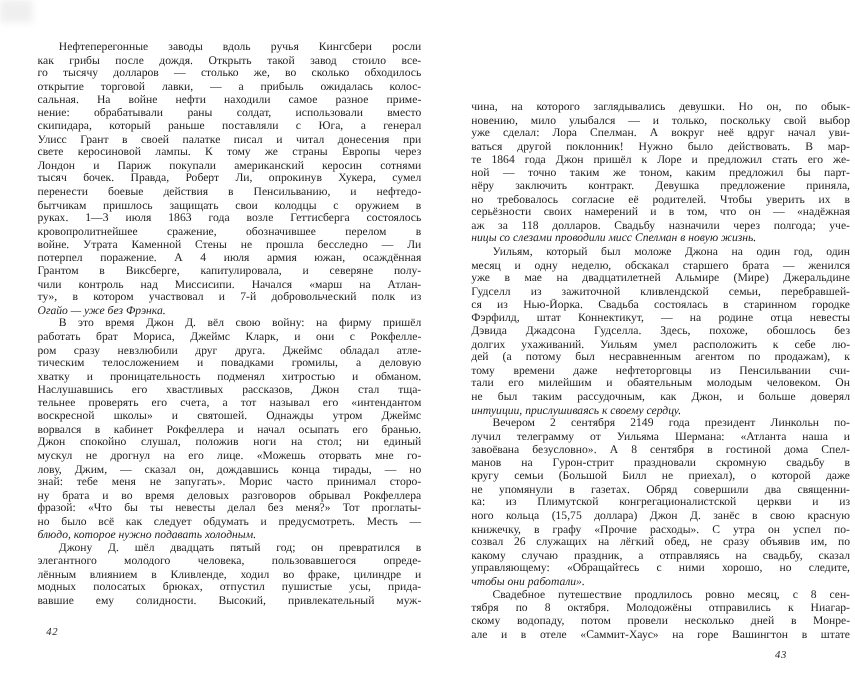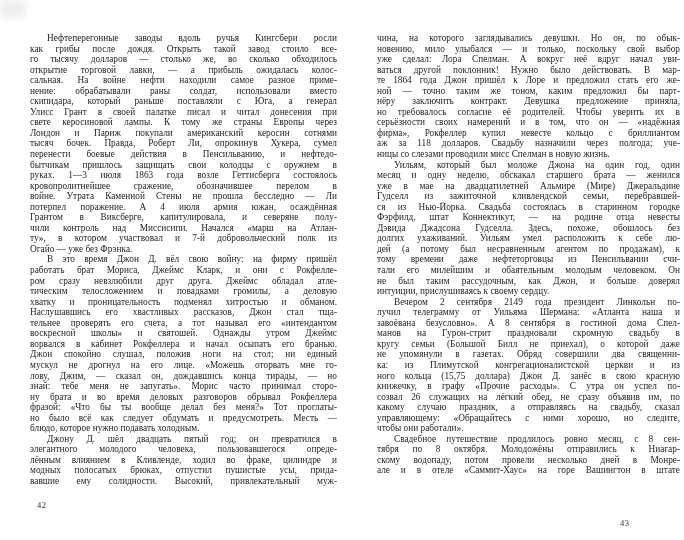--- a/index.html
+++ b/index.html
@@ -22,37 +22,38 @@
     width: 26px; height: 18px;
     background: #efefef;
     filter: blur(3px);
   }
   .text-col {
     position: absolute;
     top: 33px;
     font-size: 9.3px;
   }
   .text-col.left  { left: 30px;  width: 307px; }
-  .text-col.right { left: 377px; width: 303px; }
+  .text-col.right { left: 377px; width: 303px; margin-top: 48px; }
   .para { margin: 0; padding: 0; }
   .ln {
     height: 10.55px;
     line-height: 10.55px;
     overflow: hidden;
     text-align: justify;
     text-align-last: justify;
     white-space: normal;
   }
-  .ln.endline { text-align-last: left; }
+  .ln.endline { text-align-last: left; font-style: italic; }
   .ln.ind { text-indent: 17px; }
   .pagenum {
     position: absolute;
     font-size: 8.5px;
     color: #2e2e2e;
     letter-spacing: 0.5px;
+    font-style: italic;
   }
   .pagenum.left  { left: 37px;  top: 500px; }
   .pagenum.right { left: 620px; top: 504px; margin-top: 14px; }
 </style>
 </head>
 <body>
 
 <div class="spread">
   <div class="scan-smudge"></div>
 
@@ -89,21 +90,21 @@
           <div class="ln">хватку и проницательность подменял хитростью и обманом.</div>
           <div class="ln">Наслушавшись его хвастливых рассказов, Джон стал тща-</div>
           <div class="ln">тельнее проверять его счета, а тот называл его «интендантом</div>
           <div class="ln">воскресной школы» и святошей. Однажды утром Джеймс</div>
           <div class="ln">ворвался в кабинет Рокфеллера и начал осыпать его бранью.</div>
           <div class="ln">Джон спокойно слушал, положив ноги на стол; ни единый</div>
           <div class="ln">мускул не дрогнул на его лице. «Можешь оторвать мне го-</div>
           <div class="ln">лову, Джим, — сказал он, дождавшись конца тирады, — но</div>
           <div class="ln">знай: тебе меня не запугать». Морис часто принимал сторо-</div>
           <div class="ln">ну брата и во время деловых разговоров обрывал Рокфеллера</div>
-          <div class="ln">фразой: «Что бы ты вообще делал без меня?» Тот проглаты-</div>
+          <div class="ln">фразой: «Что бы ты невесты делал без меня?» Тот проглаты-</div>
           <div class="ln">но было всё как следует обдумать и предусмотреть. Месть —</div>
           <div class="ln endline">блюдо, которое нужно подавать холодным.</div>
         </div>
         <div class="para">
           <div class="ln ind">Джону Д. шёл двадцать пятый год; он превратился в</div>
           <div class="ln">элегантного молодого человека, пользовавшегося опреде-</div>
           <div class="ln">лённым влиянием в Кливленде, ходил во фраке, цилиндре и</div>
           <div class="ln">модных полосатых брюках, отпустил пушистые усы, прида-</div>
           <div class="ln">вавшие ему солидности. Высокий, привлекательный муж-</div>
         </div>
@@ -116,21 +117,20 @@
         <div class="para">
           <div class="ln">чина, на которого заглядывались девушки. Но он, по обык-</div>
           <div class="ln">новению, мило улыбался — и только, поскольку свой выбор</div>
           <div class="ln">уже сделал: Лора Спелман. А вокруг неё вдруг начал уви-</div>
           <div class="ln">ваться другой поклонник! Нужно было действовать. В мар-</div>
           <div class="ln">те 1864 года Джон пришёл к Лоре и предложил стать его же-</div>
           <div class="ln">ной — точно таким же тоном, каким предложил бы парт-</div>
           <div class="ln">нёру заключить контракт. Девушка предложение приняла,</div>
           <div class="ln">но требовалось согласие её родителей. Чтобы уверить их в</div>
           <div class="ln">серьёзности своих намерений и в том, что он — «надёжная</div>
-          <div class="ln">фирма», Рокфеллер купил невесте кольцо с бриллиантом</div>
           <div class="ln">аж за 118 долларов. Свадьбу назначили через полгода; уче-</div>
           <div class="ln endline">ницы со слезами проводили мисс Спелман в новую жизнь.</div>
         </div>
         <div class="para">
           <div class="ln ind">Уильям, который был моложе Джона на один год, один</div>
           <div class="ln">месяц и одну неделю, обскакал старшего брата — женился</div>
           <div class="ln">уже в мае на двадцатилетней Альмире (Мире) Джеральдине</div>
           <div class="ln">Гудселл из зажиточной кливлендской семьи, перебравшей-</div>
           <div class="ln">ся из Нью-Йорка. Свадьба состоялась в старинном городке</div>
           <div class="ln">Фэрфилд, штат Коннектикут, — на родине отца невесты</div>

